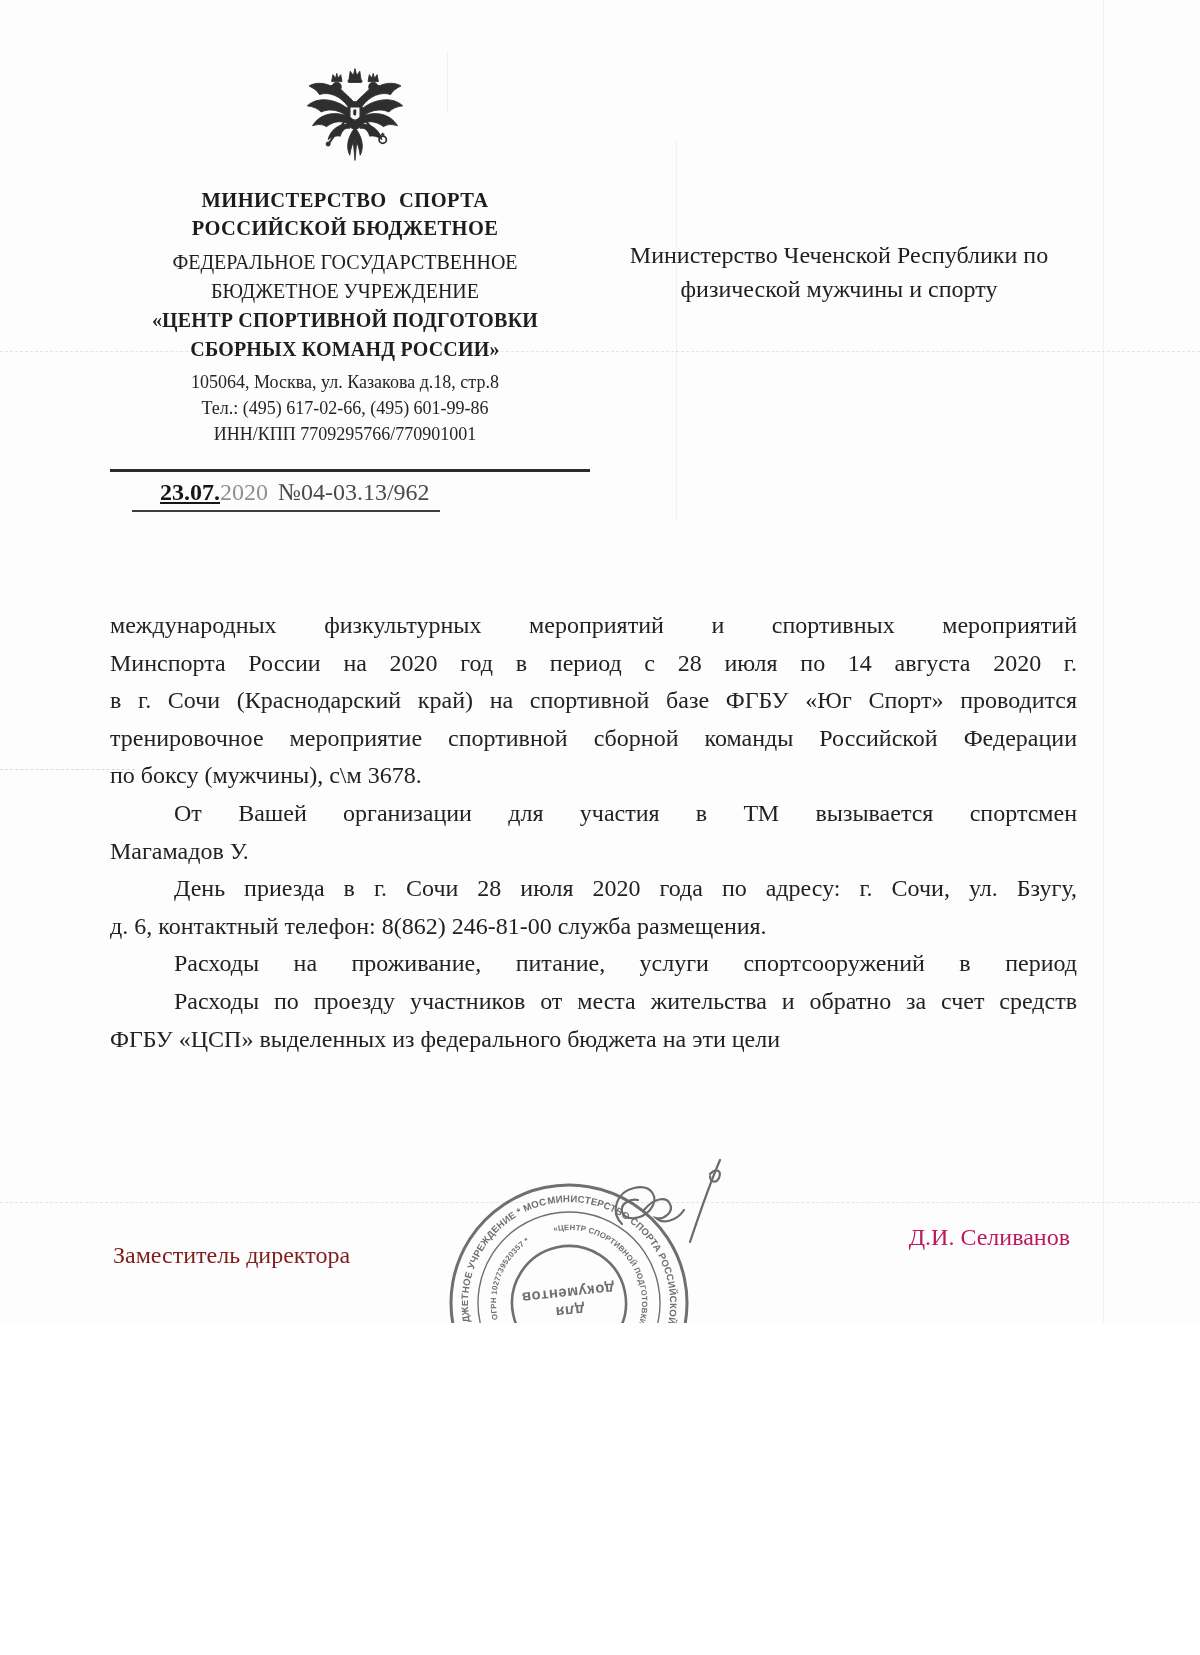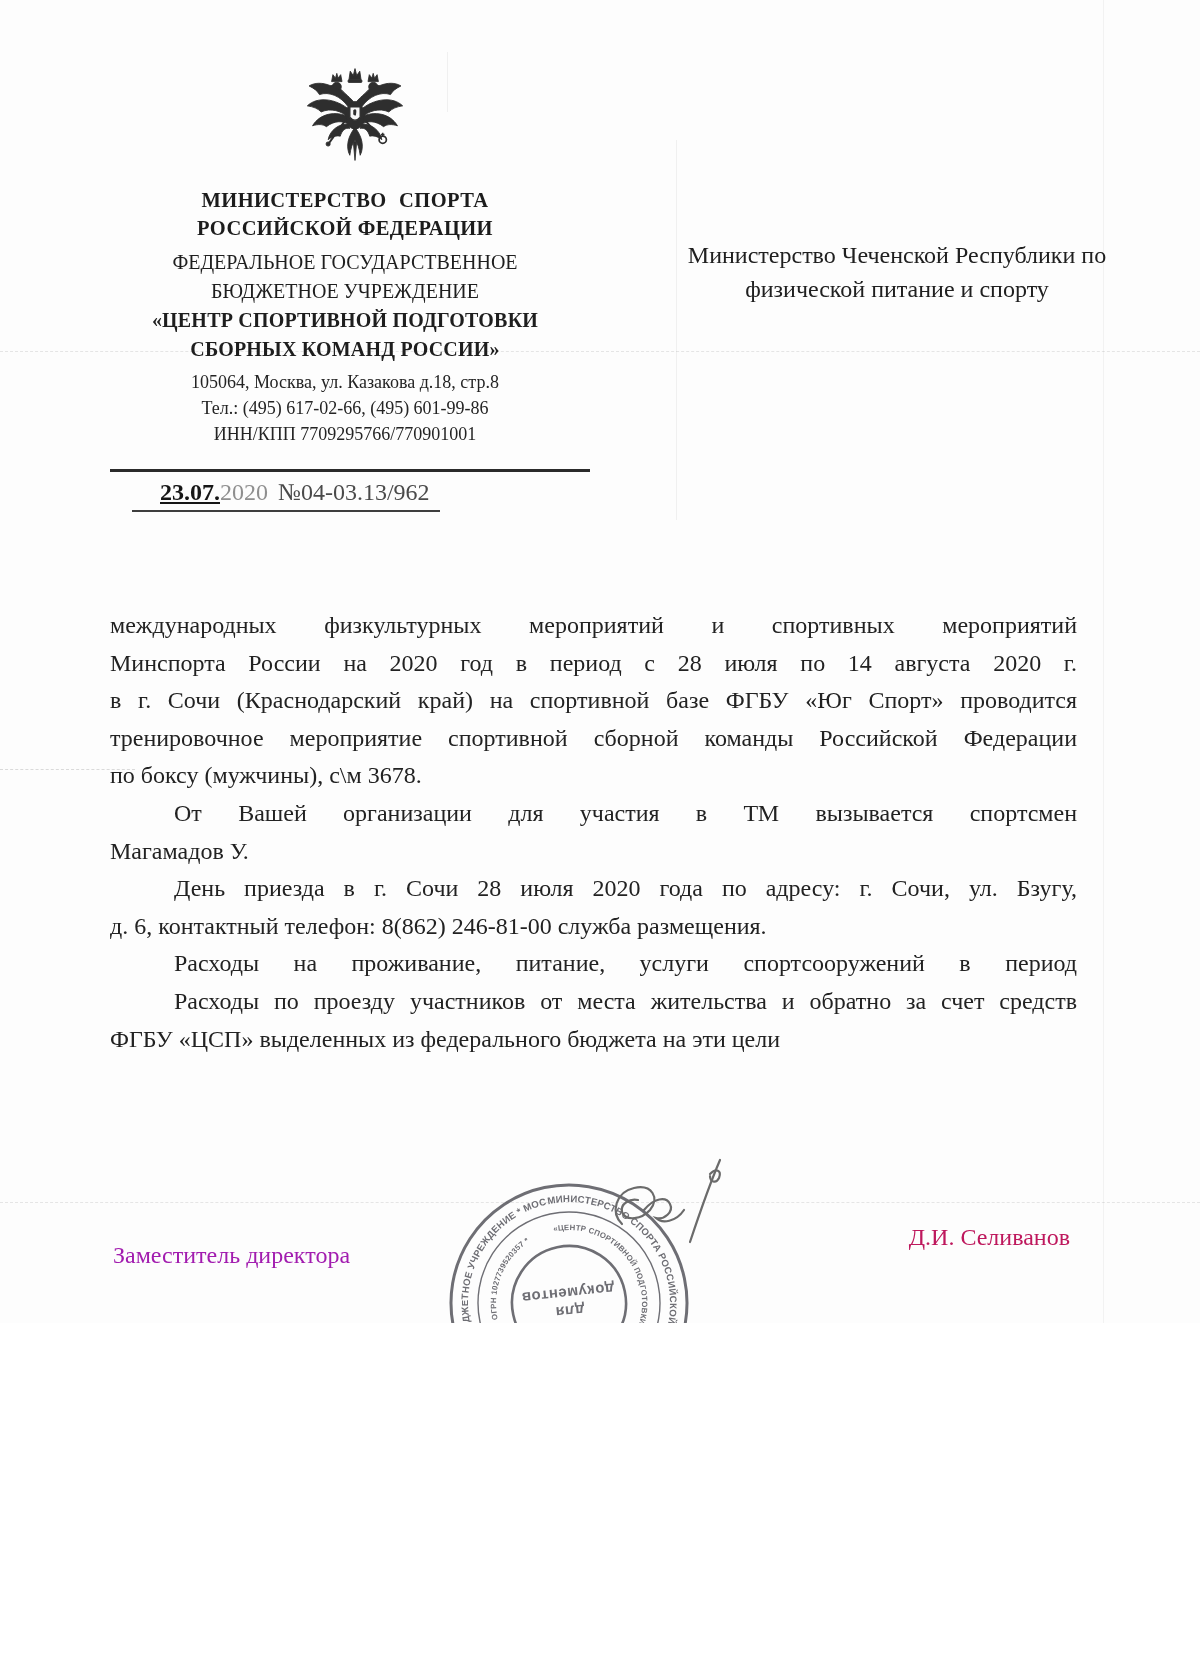--- a/index.html
+++ b/index.html
@@ -19,29 +19,29 @@
     font-size:20px; line-height:29px; color:#1e1e1e; }
   .org .b { font-weight:bold; letter-spacing:.2px; }
   .addr { position:absolute; left:95px; top:369px; width:500px; text-align:center;
     font-size:18px; line-height:26px; color:#242424; }
   .rule { position:absolute; left:110px; top:469px; width:480px; height:3px; background:#2b2b2b; }
   .ref { position:absolute; left:132px; top:479px; font-size:24px;
     border-bottom:2px solid #3e3e3e; padding:0 10px 4px 28px; white-space:nowrap; }
   .ref .d { font-weight:bold; color:#161616;text-decoration:underline; }
   .ref .y { color:#8f8f8f; }
   .ref .n { color:#4a4a4a; margin-left:10px; }
-  .recipient { position:absolute; left:632px; top:238px; width:530px; text-align:center;
+  .recipient { position:absolute; left:574px; top:238px; width:530px; text-align:center;
     font-size:24px; line-height:34px; color:#202020; }
   
   .body { position:absolute; left:110px; top:607px; width:967px; font-size:24px; color:#222; }
   .bline { line-height:37.6px; text-align:justify; text-align-last:justify; white-space:normal; }
   .bline.first { padding-left:64px; }
   .bline.last { text-align-last:left; }
   
-  .sig-title { position:absolute; left:113px; top:1242px; font-size:24px; color:#a21caf; }
+  .sig-title { position:absolute; left:113px; top:1242px; font-size:24px; color:#7f1d1d; }
   .sig-name  { position:absolute; right:130px; top:1224px; font-size:24px; color:#be185d; }
   
   .stamp { position:absolute; left:434px; top:1168px; opacity:.84; filter:blur(.35px); }
   .stamp text { font-family:"Liberation Sans","DejaVu Sans",sans-serif; font-weight:bold; fill:#53535a; }
   .ring-outer { font-size:9.6px; letter-spacing:.2px; }
   .ring-inner { font-size:7.8px; letter-spacing:.2px; }
   .stamp-center { font-size:15px; letter-spacing:.5px; }
   .handsig { position:absolute; left:598px; top:1140px; }
   
   .executor { position:absolute; left:113px; top:1516px; font-size:18.5px; line-height:26px; color:#2a2a2a; }
@@ -105,21 +105,21 @@
       <path d="M70,64 L90,86" fill="none" stroke-width="2.2"></path>
       <circle cx="92" cy="88" r="4.2" fill="none" stroke-width="2"></circle>
       <path d="M92,84 L92,80 M90,82 L94,82" fill="none" stroke-width="1.6"></path>
       <path d="M54,50 L66,50 L66,62 Q60,69 54,62 Z" fill="#f7f7f7" stroke-width="1.6"></path>
       <path d="M58,54 C60,52 62,53 61.5,56 L61,60 C59,60.5 57.5,59.5 58,57 Z" stroke="none"></path>
     </g>
   </svg>
 
   <div class="ministry">
     <div class="l1">МИНИСТЕРСТВО СПОРТА</div>
-    <div>РОССИЙСКОЙ ФЕДЕРАЦИИ</div>
+    <div>РОССИЙСКОЙ БЮДЖЕТНОЕ</div>
   </div>
 
   <div class="org">
     <div>ФЕДЕРАЛЬНОЕ ГОСУДАРСТВЕННОЕ</div>
     <div>БЮДЖЕТНОЕ УЧРЕЖДЕНИЕ</div>
     <div class="b">«ЦЕНТР СПОРТИВНОЙ ПОДГОТОВКИ</div>
     <div class="b">СБОРНЫХ КОМАНД РОССИИ»</div>
   </div>
 
   <div class="addr">
@@ -129,21 +129,21 @@
   </div>
 
   <div class="rule"></div>
 
   <div class="ref">
     <span class="d">23.07.</span><span class="y">2020</span><span class="n">№04-03.13/962</span>
   </div>
 
   <div class="recipient">
     <div>Министерство Чеченской Республики по</div>
-    <div>физической питание и спорту</div>
+    <div>физической мужчины и спорту</div>
   </div>
 
   <div class="body">
     <div class="bline">международных физкультурных мероприятий и спортивных мероприятий</div>
     <div class="bline">Минспорта России на 2020 год в период с 28 июля по 14 августа 2020 г.</div>
     <div class="bline">в г. Сочи (Краснодарский край) на спортивной базе ФГБУ «Юг Спорт» проводится</div>
     <div class="bline">тренировочное мероприятие спортивной сборной команды Российской Федерации</div>
     <div class="bline last">по боксу (мужчины), с\м 3678.</div>
     <div class="bline first">От Вашей организации для участия в ТМ вызывается спортсмен</div>
     <div class="bline last">Магамадов У.</div>

